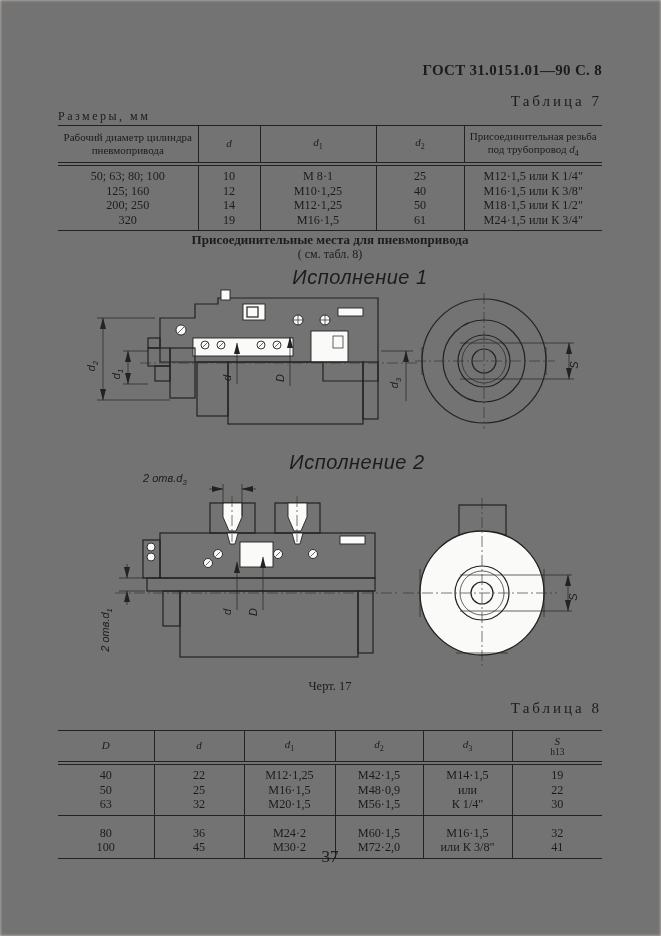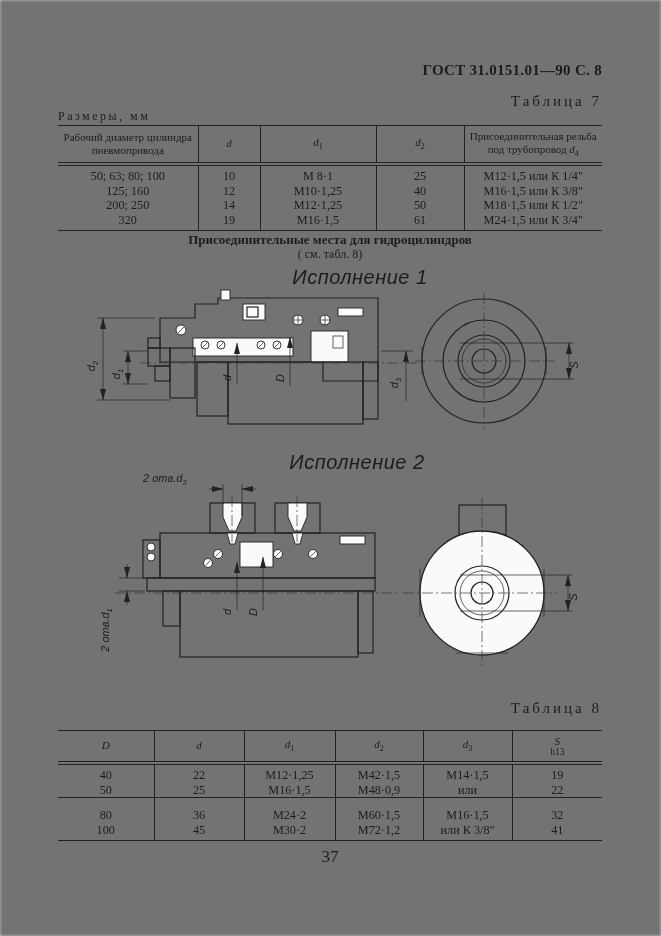--- a/index.html
+++ b/index.html
@@ -106,21 +106,21 @@
       <tr class="pad-bot">
         <td>320</td>
           <td>19</td>
         <td class="al">М16·1,5</td>
           <td>61</td>
         <td class="al2">М24·1,5  или  К 3/4"</td>
       </tr>
     </tbody>
   </table>
 
-  <div class="abs sec-title">Присоединительные места для гидроцилиндров</div>
+  <div class="abs sec-title">Присоединительные места для пневмопривода</div>
   <div class="abs sec-sub">( см. табл. 8)</div>
   <div class="abs variant v1">Исполнение 1</div>
 
   <svg class="abs" style="top:286px;left:85px" width="520" height="162" viewBox="0 0 520 162">
     <defs>
       <pattern id="h1" width="4.5" height="4.5" patternUnits="userSpaceOnUse" patternTransform="rotate(45)">
         <line x1="0" y1="0" x2="0" y2="4.5" stroke="#4a4a4a" stroke-width="0.7"></line>
       </pattern>
       <pattern id="h2" width="4.5" height="4.5" patternUnits="userSpaceOnUse" patternTransform="rotate(-45)">
         <line x1="0" y1="0" x2="0" y2="4.5" stroke="#4a4a4a" stroke-width="0.7"></line>
@@ -283,20 +283,21 @@
       <circle class="ol" cx="397" cy="123" r="11"></circle>
       <line class="thin" x1="375" y1="105" x2="487" y2="105"></line>
       <line class="thin" x1="375" y1="141" x2="487" y2="141"></line>
       <line class="thin" x1="483" y1="105" x2="483" y2="141" marker-start="url(#ar)" marker-end="url(#ar)"></line>
       <text transform="rotate(-90 492 127)" x="492" y="127" text-anchor="middle">S</text>
       <line class="cl" x1="397" y1="28" x2="397" y2="198"></line>
       <line class="cl" x1="318" y1="123" x2="472" y2="123"></line>
     </g>
   </svg>
 
+  <div class="abs fig-caption">Черт. 17</div>
   <div class="abs tbl-label t8-label">Таблица 8</div>
 
   <table class="abs t t8">
     <colgroup>
         <col style="width:96px">
         <col style="width:90px">
         <col style="width:91px">
         <col style="width:88px">
         <col style="width:89px">
         <col style="width:90px">
@@ -321,33 +322,41 @@
           <td>19</td>
       </tr>
       <tr>
         <td>50</td>
           <td>25</td>
         <td class="al">М16·1,5</td>
           <td class="al">М48·0,9</td>
         <td>или</td>
           <td>22</td>
       </tr>
+      <tr class="pad-bot">
+        <td>63</td>
+          <td>32</td>
+        <td class="al">М20·1,5</td>
+          <td class="al">М56·1,5</td>
+        <td>К 1/4"</td>
+          <td>30</td>
+      </tr>
       <tr class="g2first">
         <td>80</td>
           <td>36</td>
         <td class="al">М24·2</td>
           <td class="al">М60·1,5</td>
         <td>М16·1,5</td>
           <td>32</td>
       </tr>
       <tr class="pad-bot">
         <td>100</td>
           <td>45</td>
         <td class="al">М30·2</td>
-          <td class="al">М72·1,2</td>
+          <td class="al">М72·2,0</td>
         <td>или К 3/8"</td>
           <td>41</td>
       </tr>
     </tbody>
   </table>
 
   <div class="abs page-num">37</div>
 </div>
 
 </body></html>

